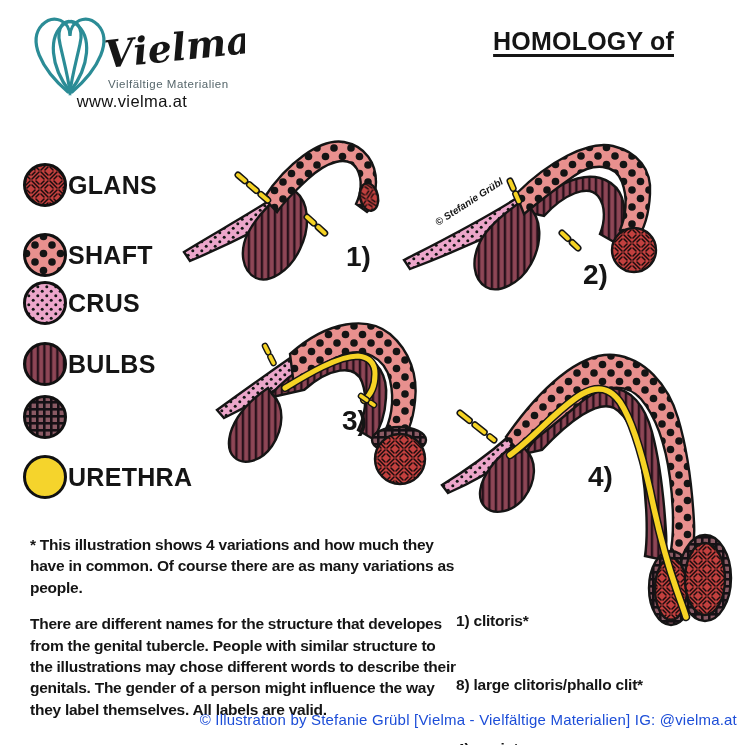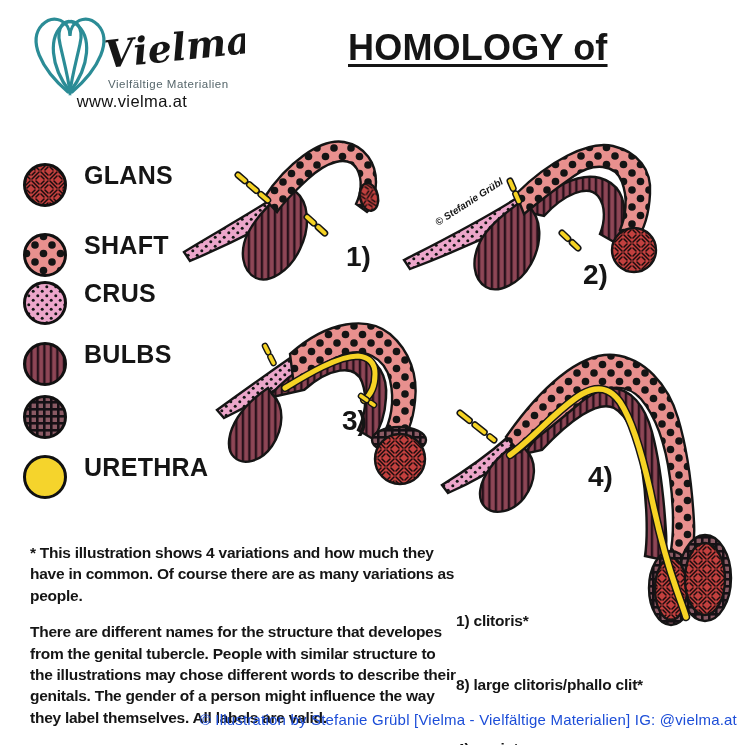--- a/index.html
+++ b/index.html
@@ -3,38 +3,38 @@
 <meta charset="utf-8">
 <style>
   html,body{margin:0;padding:0;width:745px;height:745px;background:#fff;
     font-family:"Liberation Sans", sans-serif;color:#151515;}
   .canvas{position:absolute;inset:0;width:745px;height:745px;overflow:hidden;background:#fff;}
 
   
   .logo{position:absolute;left:20px;top:6px;width:225px;height:108px;}
 
   
-  .title{position:absolute;left:348px;top:26px;width:326px;text-align:left;
-    font-weight:bold;font-size:36px;line-height:1.2;letter-spacing:.2px;}
+  .title{position:absolute;left:348px;top:26px;width:326px;text-align:right;
+    font-weight:bold;font-size:25px;line-height:1.2;letter-spacing:.2px;}
   .title .tline{text-decoration:underline;text-decoration-thickness:2.5px;text-underline-offset:4px;display:inline-block;}
 
   
-  .legend-row{position:absolute;left:22px;display:flex;gap:16px;}
+  .legend-row{position:absolute;left:22px;display:flex;align-items:center;}
   .legend-label{font-weight:bold;font-size:25px;letter-spacing:.3px;white-space:pre-line;line-height:1.04;}
   .swatch{flex:0 0 auto;}
 
   
   .fig{position:absolute;}
   .fig text{font-family:"Liberation Sans", sans-serif;font-weight:bold;fill:#151515;}
   .wm{font-weight:normal;font-style:italic;fill:#a0a0a0;}
 
   
   .notes{position:absolute;left:30px;top:534px;width:432px;font-weight:bold;
     font-size:15.5px;line-height:1.38;letter-spacing:-.25px;}
-  .notes p{margin:8px 0 15px 0;}
+  .notes p{margin:0 0 15px 0;}
 
   
   .variants{position:absolute;left:456px;top:566px;font-weight:bold;font-size:15.5px;letter-spacing:-.2px;}
   .variants .v-item{margin-bottom:12px;line-height:18px;margin-top:46px;}
 
   
   .credit{position:absolute;right:8px;top:711px;font-size:15px;color:#1d4ed8;letter-spacing:.2px;}
 </style>
 </head>
 <body>

